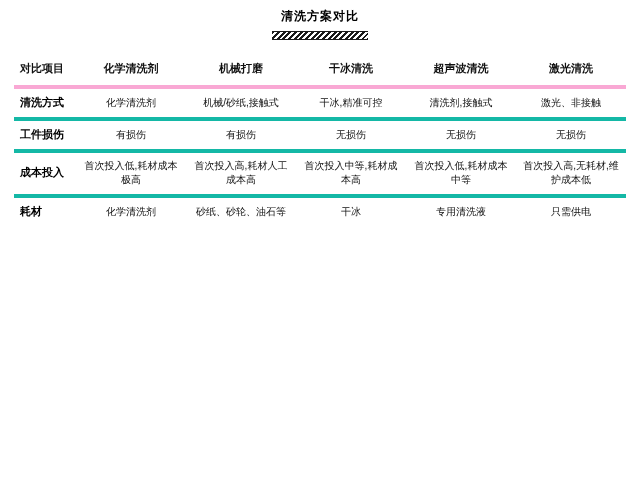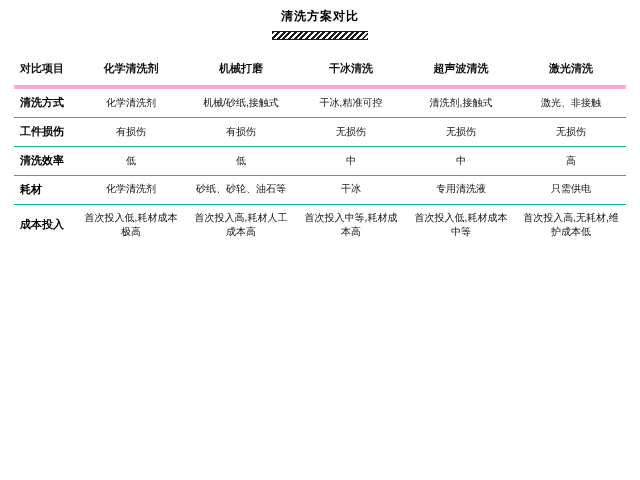--- a/index.html
+++ b/index.html
@@ -50,21 +50,21 @@
     table-layout: fixed;
   }
   table.cmp col.c0 { width: 62px; }
   table.cmp col.c1 { width: 110px; }
   table.cmp col.c2 { width: 110px; }
   table.cmp col.c3 { width: 110px; }
   table.cmp col.c4 { width: 110px; }
   table.cmp col.c5 { width: 110px; }
 
   table.cmp td, table.cmp th {
-    border-bottom: 1px solid #14b8a6;
+    border-bottom: 4px solid #14b8a6;
     padding: 6px 5px;
     font-size: 10px;
     line-height: 1.45;
     text-align: center;
     vertical-align: middle;
     word-break: break-all;
   }
   table.cmp thead th {
     font-size: 11px;
     font-weight: bold;
@@ -124,39 +124,31 @@
       </tr>
       <tr>
         <td class="rowhead">工件损伤</td>
         <td>有损伤</td>
         <td>有损伤</td>
         <td>无损伤</td>
         <td>无损伤</td>
         <td>无损伤</td>
       </tr>
       <tr>
-        <td class="rowhead">清洗效率</td>
-        <td>低</td>
-        <td>低</td>
-        <td>中</td>
-        <td>中</td>
-        <td>高</td>
+        <td class="rowhead">成本投入</td>
+        <td>首次投入低,耗材成本极高</td>
+        <td>首次投入高,耗材人工成本高</td>
+        <td>首次投入中等,耗材成本高</td>
+        <td>首次投入低,耗材成本中等</td>
+        <td>首次投入高,无耗材,维护成本低</td>
       </tr>
       <tr>
         <td class="rowhead">耗材</td>
         <td>化学清洗剂</td>
         <td>砂纸、砂轮、油石等</td>
         <td>干冰</td>
         <td>专用清洗液</td>
         <td>只需供电</td>
       </tr>
-      <tr>
-        <td class="rowhead">成本投入</td>
-        <td>首次投入低,耗材成本极高</td>
-        <td>首次投入高,耗材人工成本高</td>
-        <td>首次投入中等,耗材成本高</td>
-        <td>首次投入低,耗材成本中等</td>
-        <td>首次投入高,无耗材,维护成本低</td>
-      </tr>
     </tbody>
   </table>
 
 </div>
 
 </body></html>

